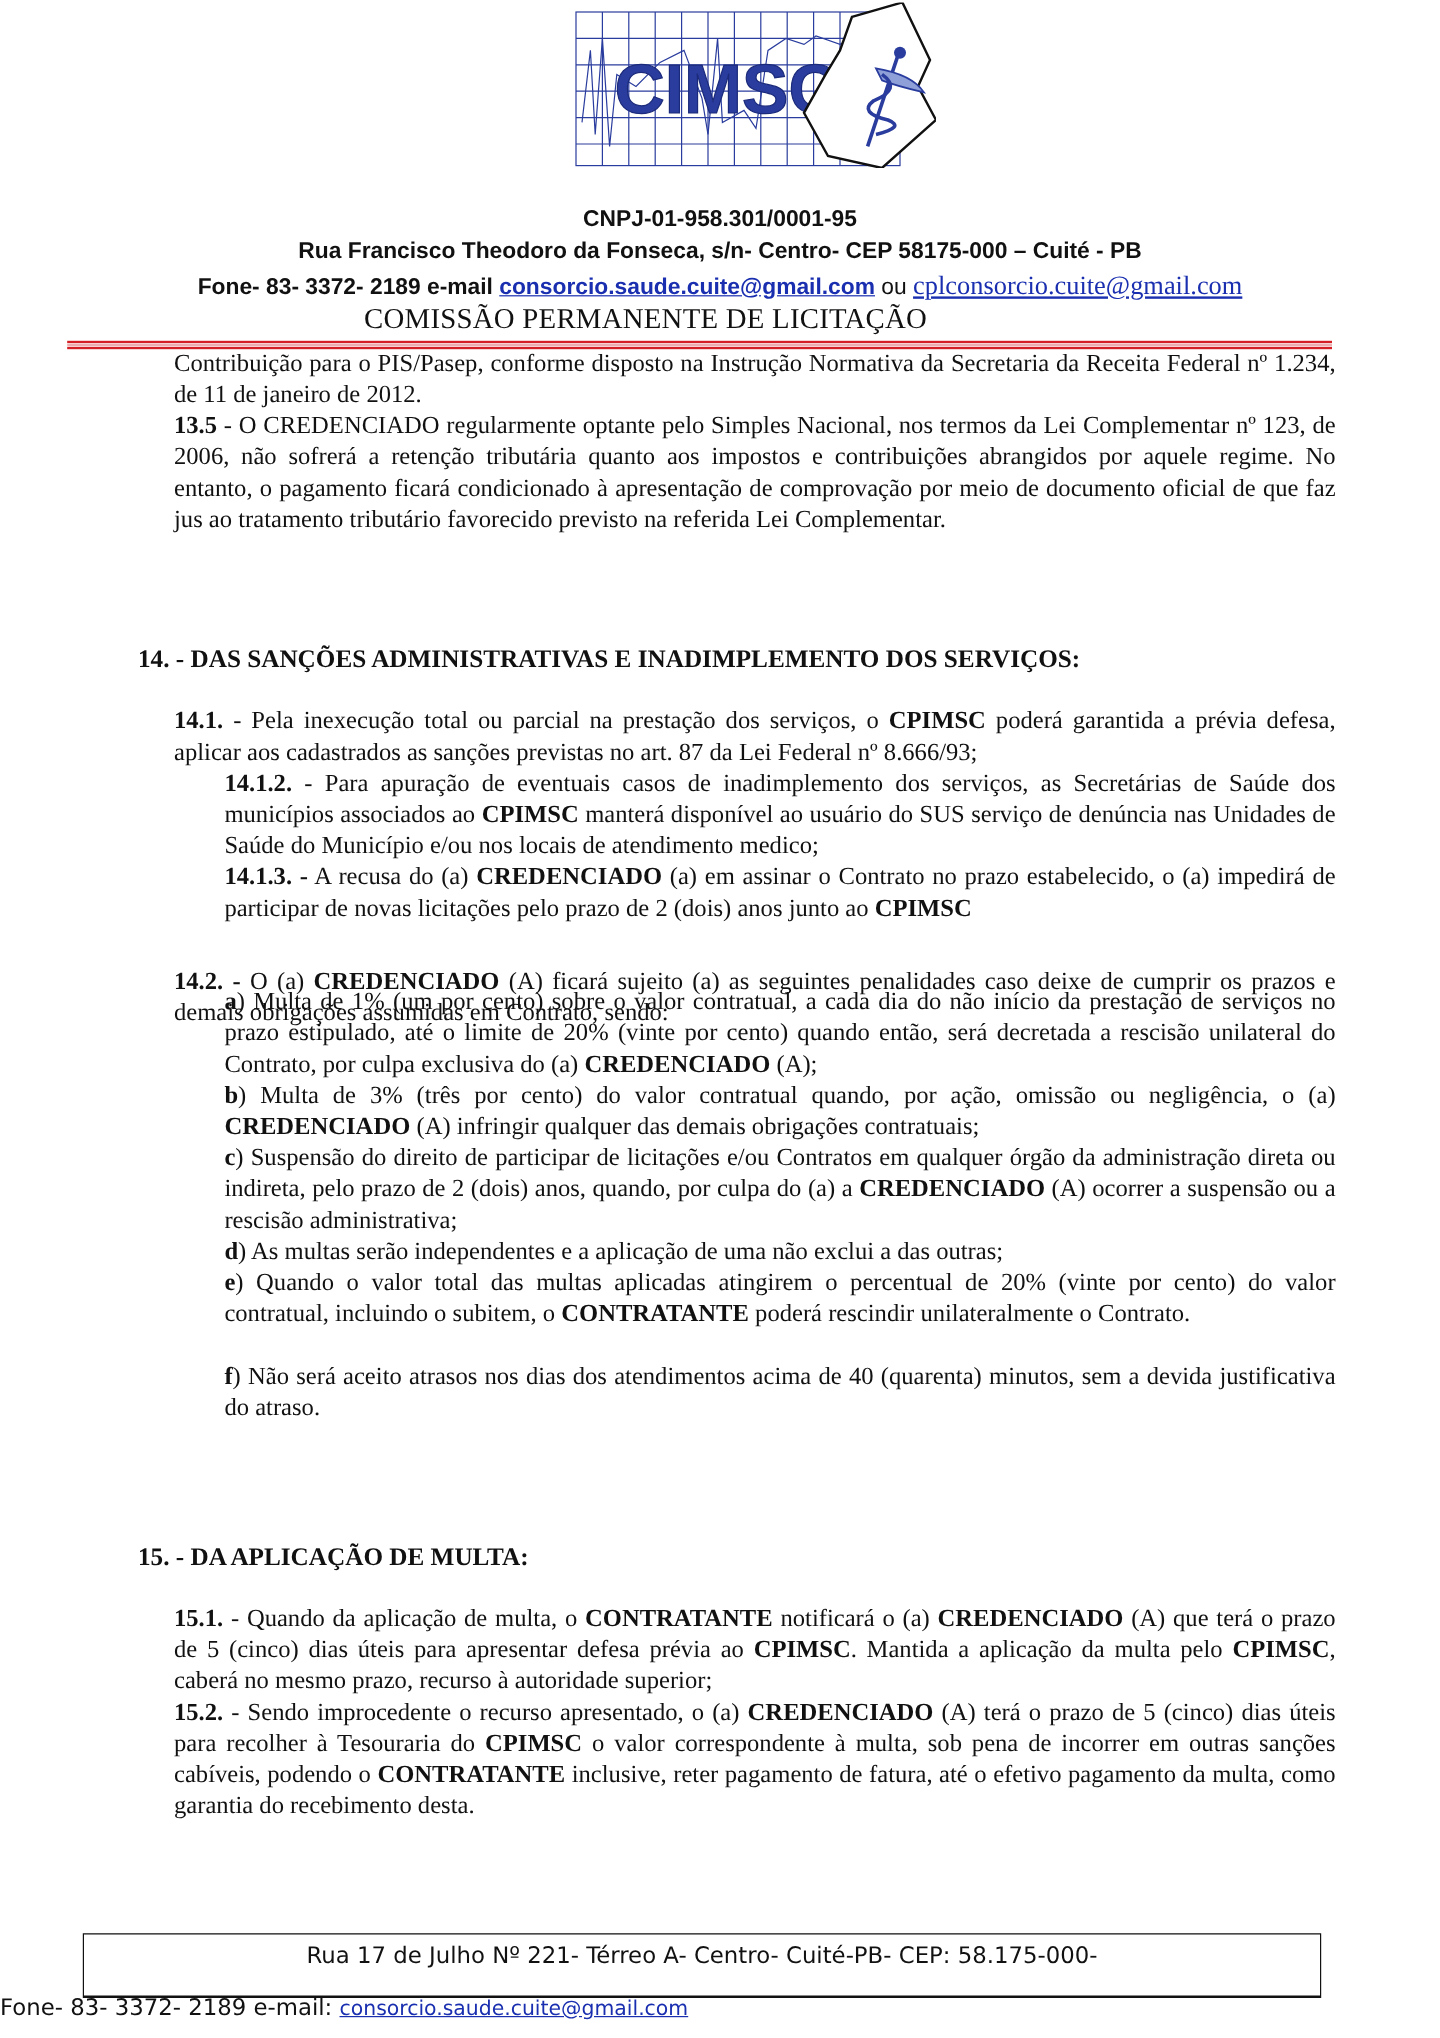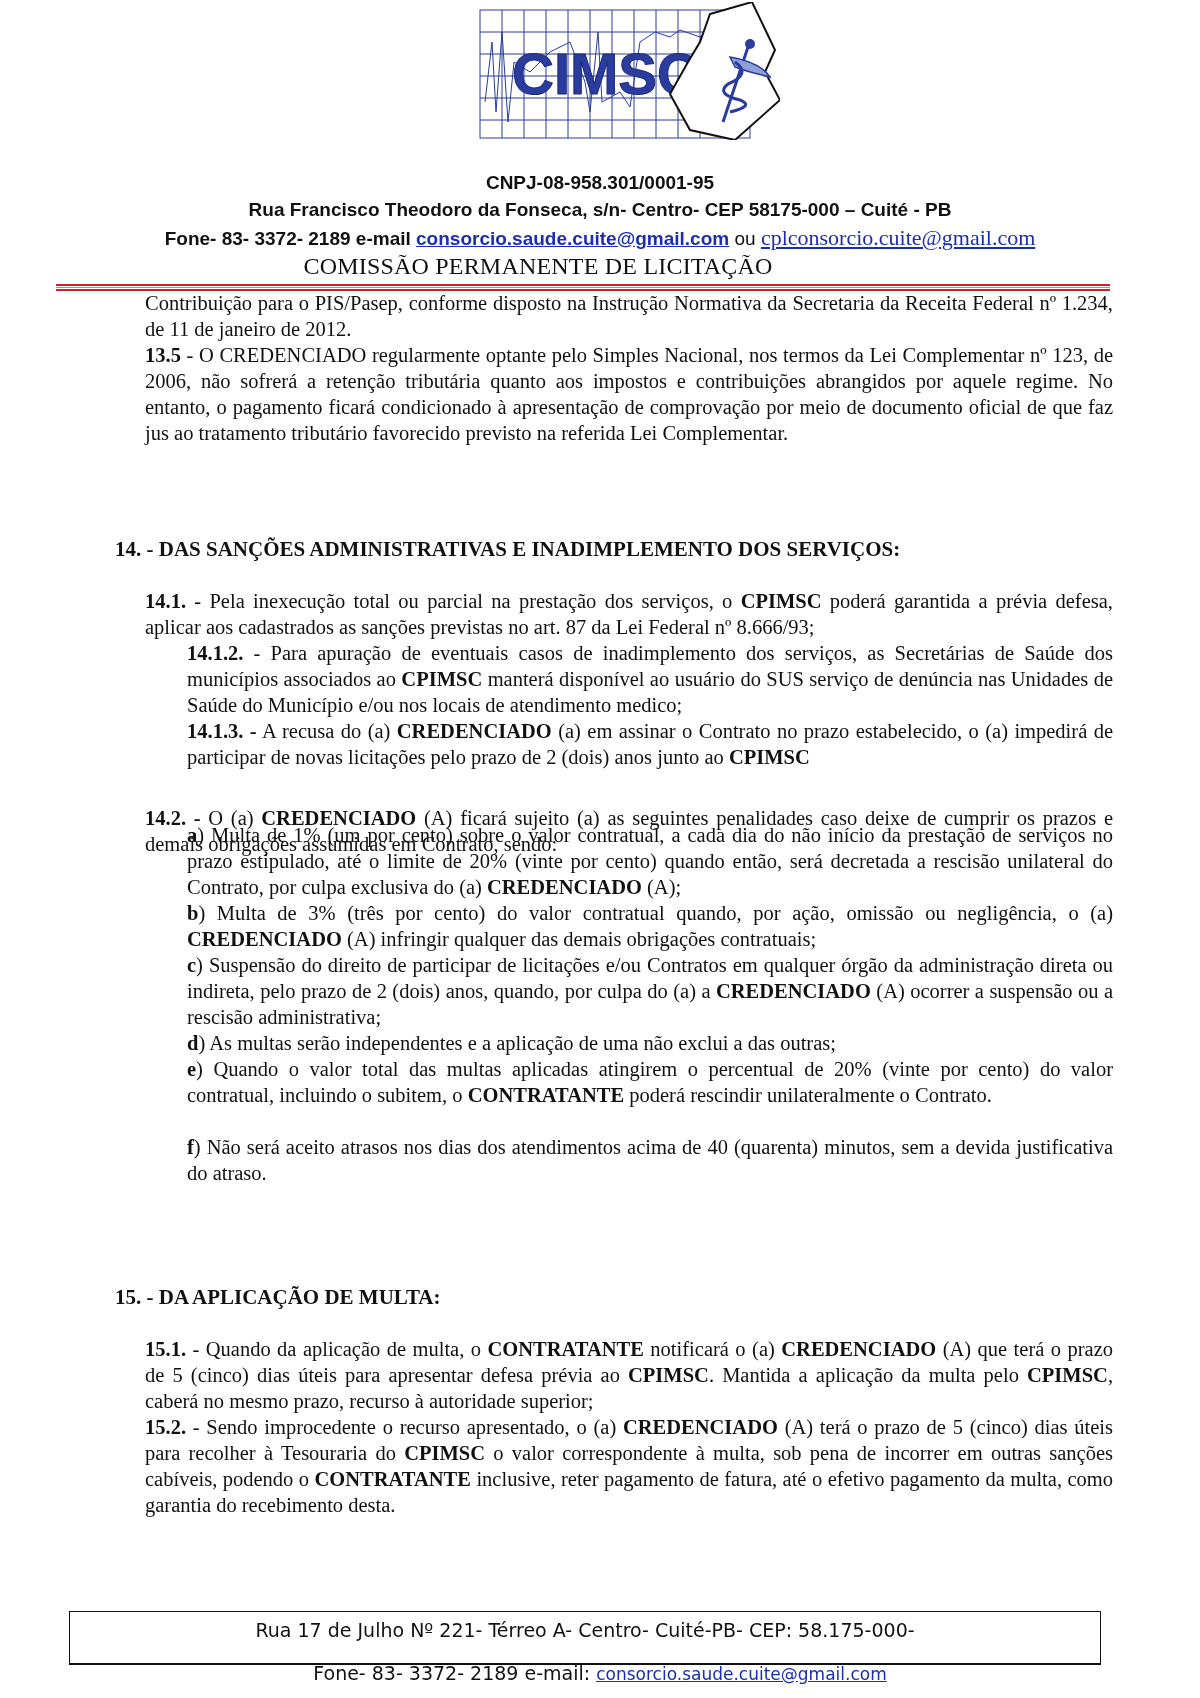--- a/index.html
+++ b/index.html
@@ -30,21 +30,21 @@
   .p { position: absolute; text-align: justify; text-align-last: left; }
   .p b { font-weight: bold; }
   .l1 { left: 145px; width: 968px; }
   .l2 { left: 187px; width: 926px; }
   .sec { position: absolute; left: 115px; font-weight: bold; font-size: 21px; white-space: nowrap; }
 
   
   .footer-box { position: absolute; left: 69px; top: 1611px; width: 1032px; height: 54px;
     border: 1.5px solid #111; border-bottom-width: 2.5px; box-sizing: border-box;
     font-family: "DejaVu Sans", sans-serif; font-size: 19px; text-align: center; line-height: 36px; color: #111; }
-  .footer-contact { position: absolute; left: 0; top: 1662px; width: 1200px; text-align: center;
+  .footer-contact { position: absolute; left: 0; top: 1662px; width: 1200px; 
     font-family: "DejaVu Sans", sans-serif; font-size: 19px; color: #111; }
   .footer-contact .mail { font-size: 17px; color: #1a2fb0; text-decoration: underline; }
 </style>
 </head>
 <body>
 
 <div class="page">
 
   <svg class="logo" viewBox="0 0 350 138">
     <g stroke="#2a3d9e" stroke-width="1" fill="none">
@@ -70,21 +70,21 @@
     <text x="82" y="92" font-family="Liberation Sans, sans-serif" font-weight="bold" font-size="58" fill="#2a3d9e" stroke="#1b2a7a" stroke-width="1">CIMSC</text>
     <g>
       <polygon points="280,12 322,0 345,48 335,70 350,98 305,138 260,128 240,92 258,60 270,40" fill="#ffffff" stroke="#111" stroke-width="2"></polygon>
       <line x1="318" y1="45" x2="293" y2="120" stroke="#2a3d9e" stroke-width="3"></line>
       <circle cx="320" cy="42" r="5" fill="#2a3d9e"></circle>
       <path d="M300,55 Q330,60 340,75 Q318,70 305,65 Z" fill="#8fa0d8" stroke="#2a3d9e" stroke-width="1.5"></path>
       <path d="M305,60 Q322,72 298,82 Q285,92 310,98 Q325,104 300,110" fill="none" stroke="#2a3d9e" stroke-width="3"></path>
     </g>
   </svg>
 
-  <div class="hdr-line hdr-2">CNPJ-08-958.301/0001-95</div>
+  <div class="hdr-line hdr-2">CNPJ-01-958.301/0001-95</div>
   <div class="hdr-line hdr-3">Rua Francisco Theodoro da Fonseca, s/n-  Centro- CEP 58175-000 – Cuité - PB</div>
   <div class="hdr-line hdr-4">
     <span>Fone- 83- 3372- 2189 e-mail </span><a class="link-bold">consorcio.saude.cuite@gmail.com</a><span class="ou"> ou </span><a class="link-serif">cplconsorcio.cuite@gmail.com</a>
   </div>
   <div class="hdr-cpl">COMISSÃO PERMANENTE DE LICITAÇÃO</div>
   <div class="red-rule">
     <div class="r1"></div>
     <div class="r2"></div>
     <div class="r3"></div>
   </div>

